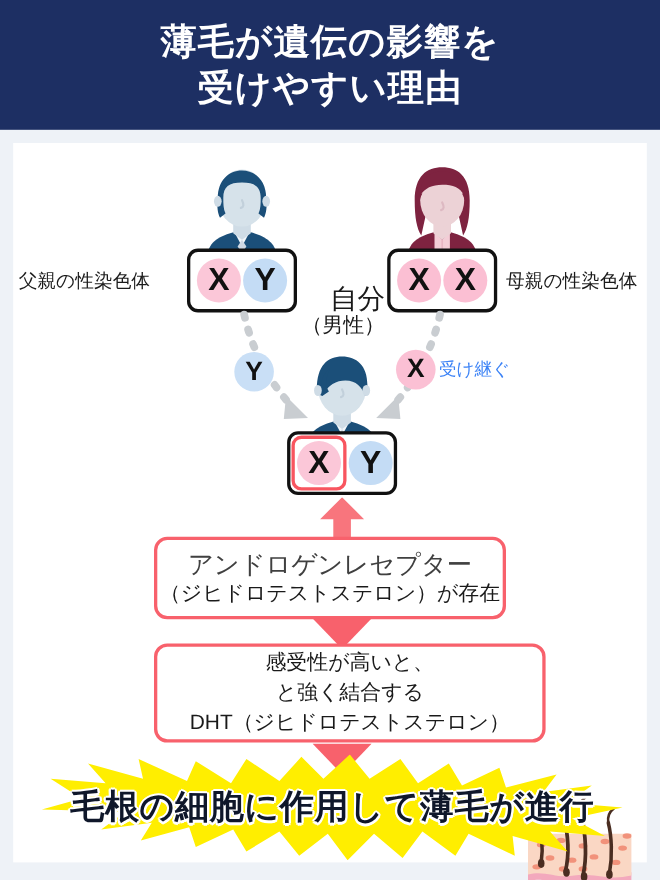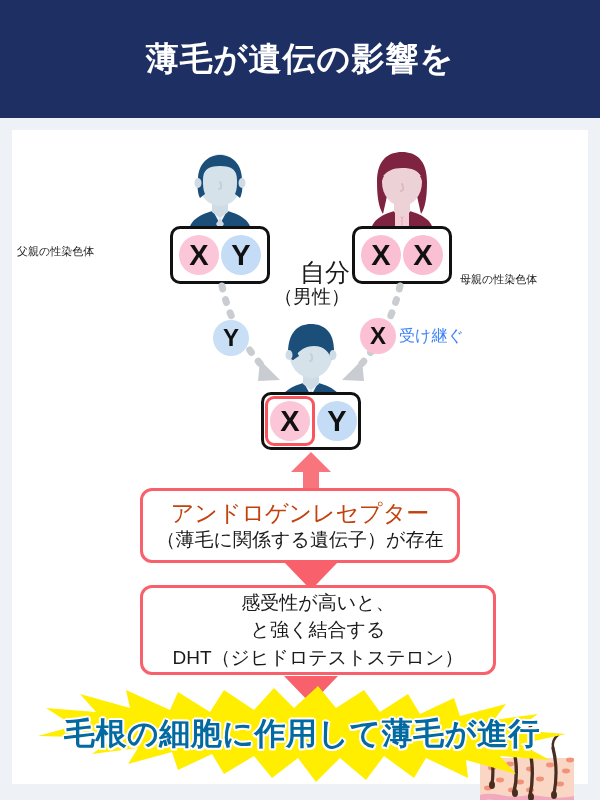--- a/index.html
+++ b/index.html
@@ -96,21 +96,21 @@
     padding: 2px;
     display: flex;
     align-items: center;
     justify-content: center;
     box-sizing: border-box;
   }
 
   
   .side-label {
     position: absolute;
-    font-size: 11px;
+    font-size: 17px;
     color: #1a1a1a;
     white-space: nowrap;
   }
 
   
   .self-label {
     position: absolute;
     text-align: right;
     line-height: 1.12;
     white-space: nowrap;
@@ -149,57 +149,58 @@
     border: 3px solid #f8616c;
     border-radius: 12px;
     background: #ffffff;
     box-sizing: border-box;
     display: flex;
     flex-direction: column;
     align-items: center;
     justify-content: center;
     text-align: center;
   }
-  .infobox .l1 { font-size: 23px; color: #c2410c; line-height: 1.25; white-space: nowrap;}
+  .infobox .l1 { font-size: 23px; color: #404040; line-height: 1.25; white-space: nowrap;}
   .infobox .l2 { font-size: 19px; color: #1a1a1a; line-height: 1.3; white-space: nowrap;}
   .infobox .l3 { font-size: 19px; color: #1a1a1a; line-height: 1.45; white-space: nowrap;}
 
   
   .burst-wrap {
     position: absolute;
     left: 10px; top: 686px;
     width: 560px; height: 96px;
   }
   .burst-text {
     position: absolute;
     left: 0; top: 0;
     width: 560px; height: 96px;
     display: flex; align-items: center; justify-content: center;
     font-size: 31px;
     font-weight: bold;
-    color: #0369a1;
+    color: #0f172a;
     letter-spacing: 0.5px;
     text-shadow:
       2px 0 0 #fff, -2px 0 0 #fff, 0 2px 0 #fff, 0 -2px 0 #fff,
       1.5px 1.5px 0 #fff, -1.5px 1.5px 0 #fff, 1.5px -1.5px 0 #fff, -1.5px -1.5px 0 #fff;
       white-space: nowrap;
   }
 
   
   .skin {
     position: absolute;
     left: 462px; top: 592px;
     width: 106px; height: 98px;
   }
 </style>
 </head>
 <body>
 
 <div class="header">
   <div class="line jp">薄毛が遺伝の影響を</div>
+  <div class="line jp">受けやすい理由</div>
 </div>
 
 <div class="card">
 
   <div class="person" style="left:163px; top:16px;">
     <svg viewBox="0 0 90 96" xmlns="http://www.w3.org/2000/svg">
 
       <path d="M14 96 V86 C14 74 26 68 38 65 L52 65 C64 68 76 74 76 86 V96 Z" fill="#1b4f79"></path>
 
       <path d="M38 65 L45 78 L52 65 L47 62 L43 62 Z" fill="#f2f6fa"></path>
@@ -247,21 +248,21 @@
 
       <path d="M45 38 q3 6 -1 7" stroke="#ddb9c2" stroke-width="2" fill="none" stroke-linecap="round"></path>
     </svg>
   </div>
 
   <div class="chrbox" style="left:340px; top:96px; width:100px; height:58px;">
     <div class="chip xm">X</div>
     <div class="chip xm">X</div>
   </div>
 
-  <div class="side-label jp" style="left:448px; top:114px;margin-top:28px;">母親の性染色体</div>
+  <div class="side-label jp" style="left:448px; top:114px;">母親の性染色体</div>
 
   <div class="self-label jp" style="left:238px; top:128px; width:100px;">
     <span class="big">自分</span>
     <span class="small">（男性）</span>
   </div>
 
   <svg class="dashed-arrow" style="left:190px; top:152px;" width="110" height="110" viewBox="0 0 110 110" xmlns="http://www.w3.org/2000/svg">
     <path d="M20 4 C28 40 45 68 64 88" stroke="#c9cdd1" stroke-width="7" fill="none" stroke-linecap="round" stroke-dasharray="3 11"></path>
     <path d="M58 78 L78 98 L56 99 Z" fill="#c9cdd1"></path>
   </svg>
@@ -303,21 +304,21 @@
     </div>
     <div class="chip y">Y</div>
   </div>
 
   <svg class="red-arrow" style="left:277px; top:322px;" width="44" height="38" viewBox="0 0 44 38" xmlns="http://www.w3.org/2000/svg">
     <path d="M22 0 L42 20 L30 20 L30 38 L14 38 L14 20 L2 20 Z" fill="#f8757d"></path>
   </svg>
 
   <div class="infobox" style="left:128px; top:358px; width:320px; height:75px;">
     <div class="l1 jp">アンドロゲンレセプター</div>
-    <div class="l2 jp">（薄毛に関係する遺伝子）が存在</div>
+    <div class="l2 jp">（ジヒドロテストステロン）が存在</div>
   </div>
 
   <svg class="red-arrow" style="left:272px; top:432px;" width="54" height="28" viewBox="0 0 54 28" xmlns="http://www.w3.org/2000/svg">
     <path d="M0 0 L54 0 L27 28 Z" fill="#f8616c"></path>
   </svg>
 
   <div class="infobox" style="left:128px; top:455px; width:356px; height:90px;">
     <div class="l3 jp">感受性が高いと、</div>
     <div class="l3 jp">と強く結合する</div>
     <div class="l3 jp">DHT（ジヒドロテストステロン）</div>

